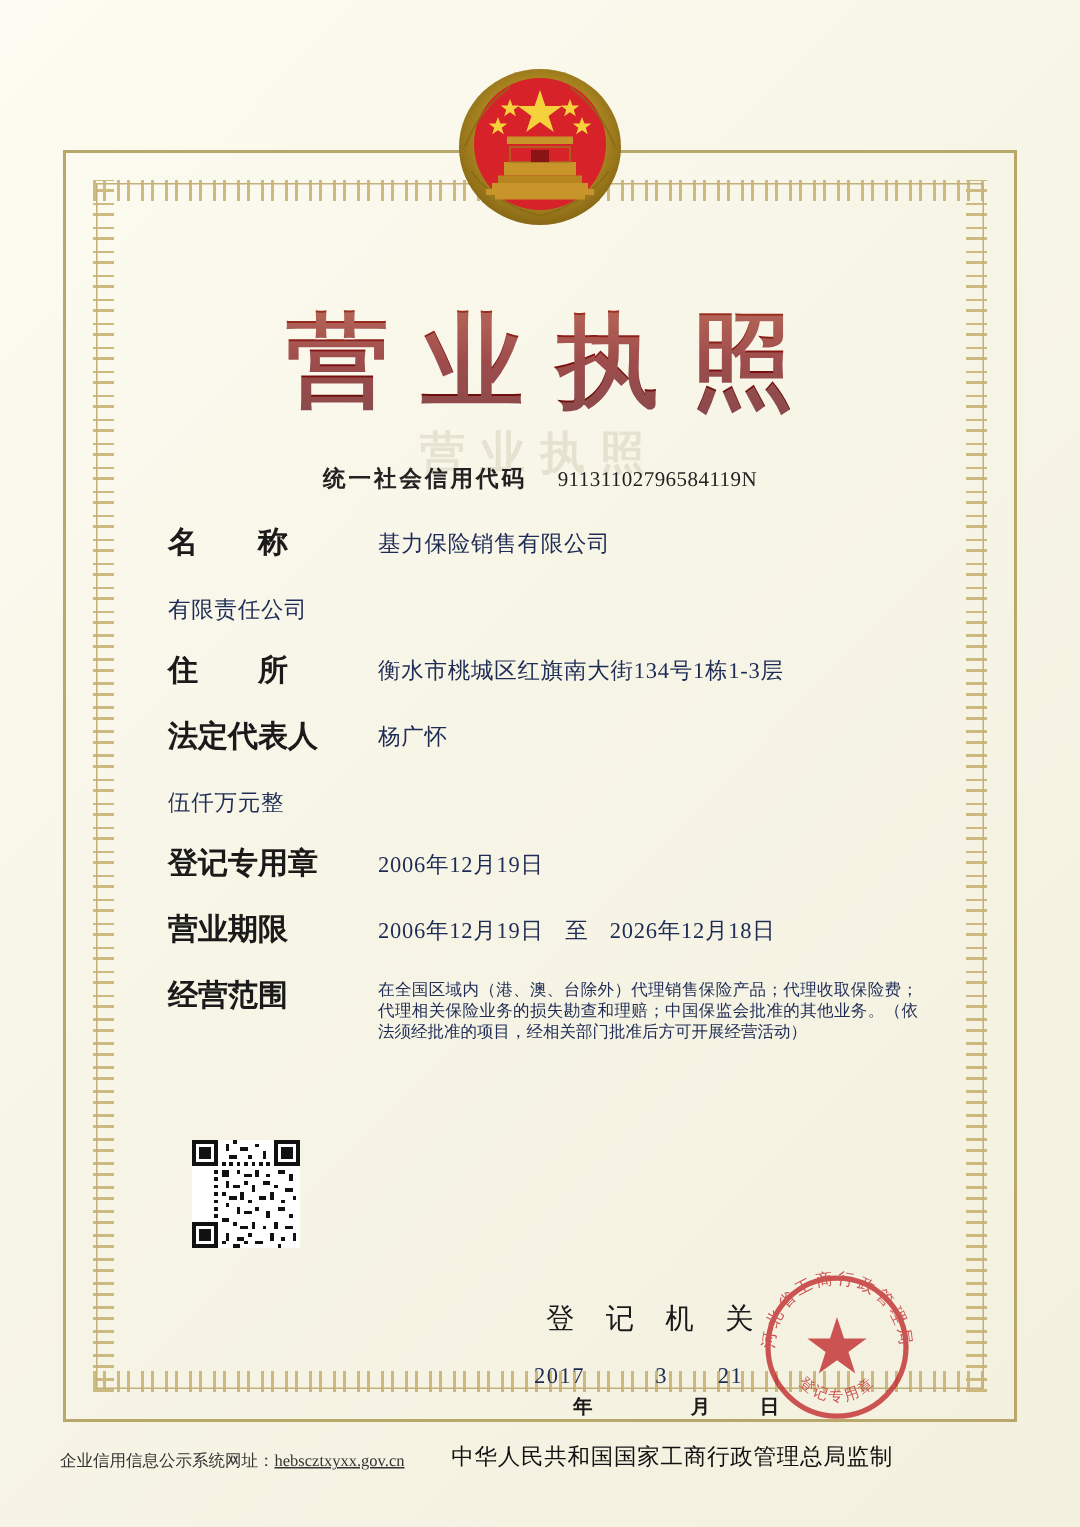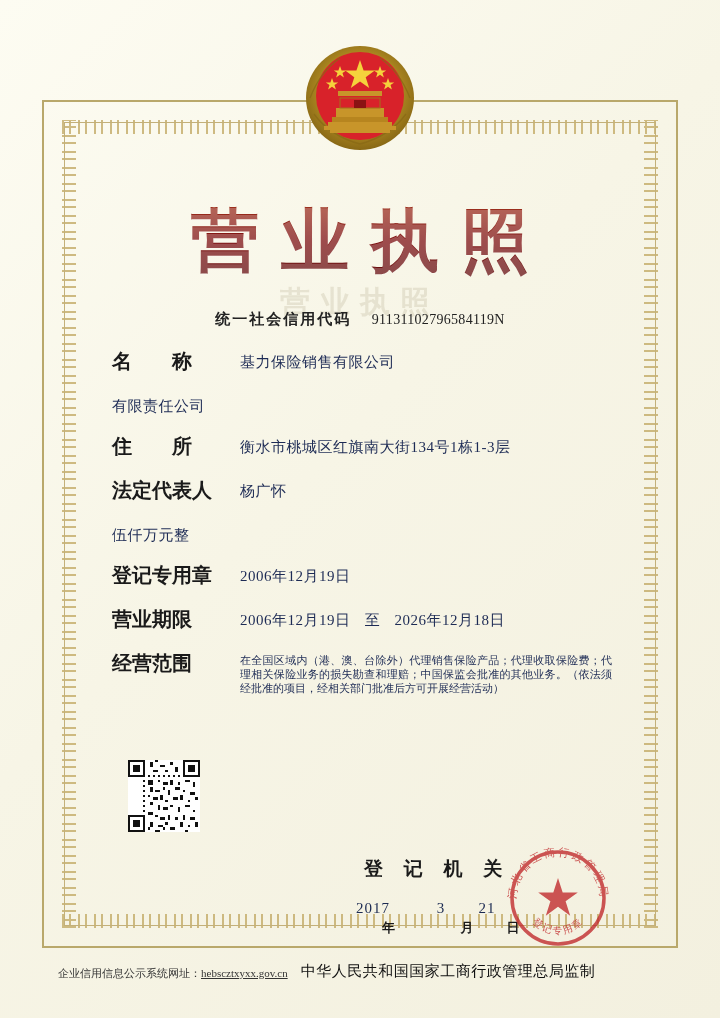--- a/index.html
+++ b/index.html
@@ -116,20 +116,21 @@
   .fields {
     position: absolute;
     left: 112px;
     top: 348px;
     width: 500px;
   }
   .field-row {
     display: flex;
     align-items: flex-start;
     margin-bottom: 17px;
+    gap: 12px;
   }
   .field-label {
     width: 128px;
     flex: 0 0 128px;
     font-size: 20px;
     font-weight: bold;
     color: #1a1a1a;
     letter-spacing: 0px;
     font-family: "Liberation Serif", serif;
   }
@@ -169,25 +170,26 @@
 
   
   .reg-block {
     position: absolute;
     left: 356px;
     top: 856px;
     width: 250px;
   }
   .reg-title {
     font-size: 19px;
-    font-weight: bold;
+    font-weight: normal;
     letter-spacing: 8px;
     color: #1a1a1a;
     text-align: left;
     padding-left: 8px;
+    margin-top: 10px;
   }
   .reg-date {
     margin-top: 18px;
     display: flex;
     align-items: baseline;
     font-size: 15px;
     color: #1b2a52;
     letter-spacing: 1px;
   }
   .reg-date .y { width: 62px; text-align: left; }
@@ -210,21 +212,21 @@
     left: 498px;
     top: 838px;
     width: 120px;
     height: 120px;
     opacity: 0.78;
   }
 
   
   .footer-left {
     position: absolute;
-    left: 58px;
+    left: 40px;
     top: 966px;
     font-size: 11px;
     color: #333;
     letter-spacing: 0px;
   }
   .footer-left .url {
     text-decoration: underline;
     color: #333;
   }
   .footer-right {

